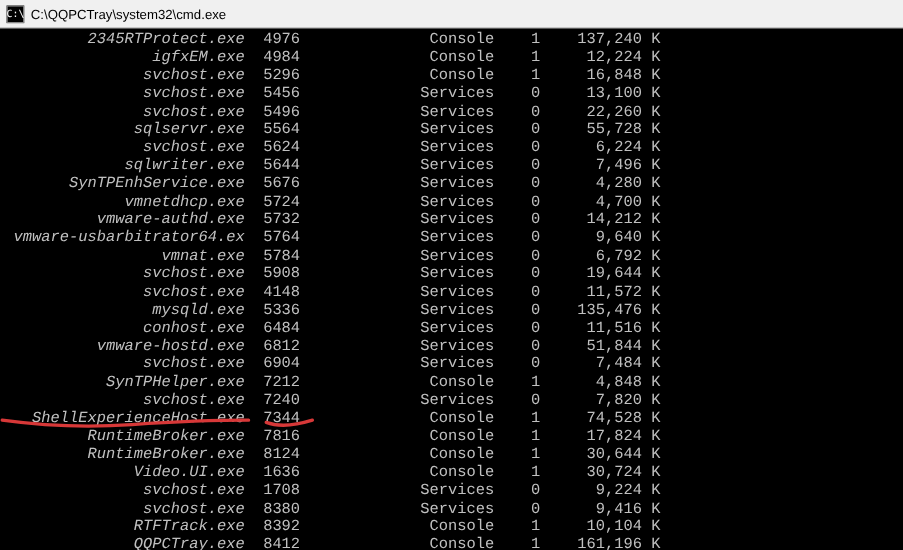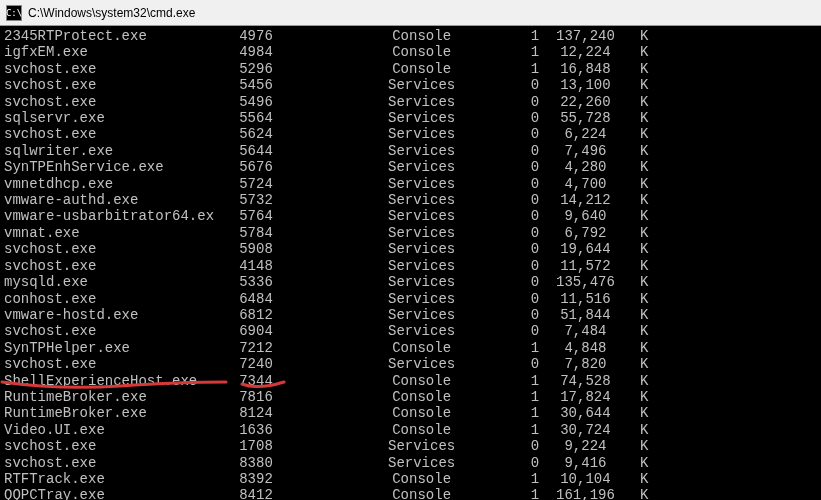--- a/index.html
+++ b/index.html
@@ -38,26 +38,26 @@
     .terminal {
       padding: 2px 4px;
       color: #c0c0c0;
       background: #000;
       font-size: 14px;
       line-height: 16.4px;
       white-space: pre;
       letter-spacing: 0;
     }
     .process-line { display: block; }
-    .c-name { display: inline-block; width: 26ch; text-align: left; }
+    .c-name { display: inline-block; width: 26ch; text-align: right; font-style: italic; }
     .c-pid { display: inline-block; width: 8ch; text-align: center; }
     .c-session { display: inline-block; width: 1ch; }
-    .c-sessname { display: inline-block; width: 18ch; text-align: center; margin-left: 48px; }
+    .c-sessname { display: inline-block; width: 18ch; text-align: right; }
     .c-sessnum { display: inline-block; width: 5ch; text-align: right; }
-    .c-mem { display: inline-block; width: 11ch; text-align: center; }
+    .c-mem { display: inline-block; width: 11ch; text-align: right; }
     .c-k { display: inline-block; width: 2ch; text-align: left; }
 
     .annotation {
       position: absolute;
       pointer-events: none;
     }
     .underline1 {
       top: 376px;
       left: 0px;
       width: 228px;
@@ -70,21 +70,21 @@
       width: 46px;
       height: 16px;
     }
     .underline2 svg { width: 100%; height: 100%; }
   </style>
 </head>
 <body>
 
 <div class="title-bar">
   <span class="title-icon">C:\</span>
-  <span>C:\Windows\system32\cmd.exe</span>
+  <span>C:\QQPCTray\system32\cmd.exe</span>
 </div>
 
 <div class="terminal" id="terminal"><span class="process-line"><span class="c-name">2345RTProtect.exe</span><span class="c-pid">4976</span><span class="c-session"> </span><span class="c-sessname">Console</span><span class="c-sessnum">1</span><span class="c-mem">137,240</span><span class="c-k"> K</span></span><span class="process-line"><span class="c-name">igfxEM.exe</span><span class="c-pid">4984</span><span class="c-session"> </span><span class="c-sessname">Console</span><span class="c-sessnum">1</span><span class="c-mem">12,224</span><span class="c-k"> K</span></span><span class="process-line"><span class="c-name">svchost.exe</span><span class="c-pid">5296</span><span class="c-session"> </span><span class="c-sessname">Console</span><span class="c-sessnum">1</span><span class="c-mem">16,848</span><span class="c-k"> K</span></span><span class="process-line"><span class="c-name">svchost.exe</span><span class="c-pid">5456</span><span class="c-session"> </span><span class="c-sessname">Services</span><span class="c-sessnum">0</span><span class="c-mem">13,100</span><span class="c-k"> K</span></span><span class="process-line"><span class="c-name">svchost.exe</span><span class="c-pid">5496</span><span class="c-session"> </span><span class="c-sessname">Services</span><span class="c-sessnum">0</span><span class="c-mem">22,260</span><span class="c-k"> K</span></span><span class="process-line"><span class="c-name">sqlservr.exe</span><span class="c-pid">5564</span><span class="c-session"> </span><span class="c-sessname">Services</span><span class="c-sessnum">0</span><span class="c-mem">55,728</span><span class="c-k"> K</span></span><span class="process-line"><span class="c-name">svchost.exe</span><span class="c-pid">5624</span><span class="c-session"> </span><span class="c-sessname">Services</span><span class="c-sessnum">0</span><span class="c-mem">6,224</span><span class="c-k"> K</span></span><span class="process-line"><span class="c-name">sqlwriter.exe</span><span class="c-pid">5644</span><span class="c-session"> </span><span class="c-sessname">Services</span><span class="c-sessnum">0</span><span class="c-mem">7,496</span><span class="c-k"> K</span></span><span class="process-line"><span class="c-name">SynTPEnhService.exe</span><span class="c-pid">5676</span><span class="c-session"> </span><span class="c-sessname">Services</span><span class="c-sessnum">0</span><span class="c-mem">4,280</span><span class="c-k"> K</span></span><span class="process-line"><span class="c-name">vmnetdhcp.exe</span><span class="c-pid">5724</span><span class="c-session"> </span><span class="c-sessname">Services</span><span class="c-sessnum">0</span><span class="c-mem">4,700</span><span class="c-k"> K</span></span><span class="process-line"><span class="c-name">vmware-authd.exe</span><span class="c-pid">5732</span><span class="c-session"> </span><span class="c-sessname">Services</span><span class="c-sessnum">0</span><span class="c-mem">14,212</span><span class="c-k"> K</span></span><span class="process-line"><span class="c-name">vmware-usbarbitrator64.ex</span><span class="c-pid">5764</span><span class="c-session"> </span><span class="c-sessname">Services</span><span class="c-sessnum">0</span><span class="c-mem">9,640</span><span class="c-k"> K</span></span><span class="process-line"><span class="c-name">vmnat.exe</span><span class="c-pid">5784</span><span class="c-session"> </span><span class="c-sessname">Services</span><span class="c-sessnum">0</span><span class="c-mem">6,792</span><span class="c-k"> K</span></span><span class="process-line"><span class="c-name">svchost.exe</span><span class="c-pid">5908</span><span class="c-session"> </span><span class="c-sessname">Services</span><span class="c-sessnum">0</span><span class="c-mem">19,644</span><span class="c-k"> K</span></span><span class="process-line"><span class="c-name">svchost.exe</span><span class="c-pid">4148</span><span class="c-session"> </span><span class="c-sessname">Services</span><span class="c-sessnum">0</span><span class="c-mem">11,572</span><span class="c-k"> K</span></span><span class="process-line"><span class="c-name">mysqld.exe</span><span class="c-pid">5336</span><span class="c-session"> </span><span class="c-sessname">Services</span><span class="c-sessnum">0</span><span class="c-mem">135,476</span><span class="c-k"> K</span></span><span class="process-line"><span class="c-name">conhost.exe</span><span class="c-pid">6484</span><span class="c-session"> </span><span class="c-sessname">Services</span><span class="c-sessnum">0</span><span class="c-mem">11,516</span><span class="c-k"> K</span></span><span class="process-line"><span class="c-name">vmware-hostd.exe</span><span class="c-pid">6812</span><span class="c-session"> </span><span class="c-sessname">Services</span><span class="c-sessnum">0</span><span class="c-mem">51,844</span><span class="c-k"> K</span></span><span class="process-line"><span class="c-name">svchost.exe</span><span class="c-pid">6904</span><span class="c-session"> </span><span class="c-sessname">Services</span><span class="c-sessnum">0</span><span class="c-mem">7,484</span><span class="c-k"> K</span></span><span class="process-line"><span class="c-name">SynTPHelper.exe</span><span class="c-pid">7212</span><span class="c-session"> </span><span class="c-sessname">Console</span><span class="c-sessnum">1</span><span class="c-mem">4,848</span><span class="c-k"> K</span></span><span class="process-line"><span class="c-name">svchost.exe</span><span class="c-pid">7240</span><span class="c-session"> </span><span class="c-sessname">Services</span><span class="c-sessnum">0</span><span class="c-mem">7,820</span><span class="c-k"> K</span></span><span class="process-line"><span class="c-name">ShellExperienceHost.exe</span><span class="c-pid">7344</span><span class="c-session"> </span><span class="c-sessname">Console</span><span class="c-sessnum">1</span><span class="c-mem">74,528</span><span class="c-k"> K</span></span><span class="process-line"><span class="c-name">RuntimeBroker.exe</span><span class="c-pid">7816</span><span class="c-session"> </span><span class="c-sessname">Console</span><span class="c-sessnum">1</span><span class="c-mem">17,824</span><span class="c-k"> K</span></span><span class="process-line"><span class="c-name">RuntimeBroker.exe</span><span class="c-pid">8124</span><span class="c-session"> </span><span class="c-sessname">Console</span><span class="c-sessnum">1</span><span class="c-mem">30,644</span><span class="c-k"> K</span></span><span class="process-line"><span class="c-name">Video.UI.exe</span><span class="c-pid">1636</span><span class="c-session"> </span><span class="c-sessname">Console</span><span class="c-sessnum">1</span><span class="c-mem">30,724</span><span class="c-k"> K</span></span><span class="process-line"><span class="c-name">svchost.exe</span><span class="c-pid">1708</span><span class="c-session"> </span><span class="c-sessname">Services</span><span class="c-sessnum">0</span><span class="c-mem">9,224</span><span class="c-k"> K</span></span><span class="process-line"><span class="c-name">svchost.exe</span><span class="c-pid">8380</span><span class="c-session"> </span><span class="c-sessname">Services</span><span class="c-sessnum">0</span><span class="c-mem">9,416</span><span class="c-k"> K</span></span><span class="process-line"><span class="c-name">RTFTrack.exe</span><span class="c-pid">8392</span><span class="c-session"> </span><span class="c-sessname">Console</span><span class="c-sessnum">1</span><span class="c-mem">10,104</span><span class="c-k"> K</span></span><span class="process-line"><span class="c-name">QQPCTray.exe</span><span class="c-pid">8412</span><span class="c-session"> </span><span class="c-sessname">Console</span><span class="c-sessnum">1</span><span class="c-mem">161,196</span><span class="c-k"> K</span></span></div>
 
 <div class="annotation underline1">
   <svg viewBox="0 0 228 16" preserveAspectRatio="none">
     <path d="M 2 6 Q 60 14, 120 10 T 226 6" stroke="#d73838" stroke-width="3" fill="none" stroke-linecap="round"></path>
   </svg>
 </div>
 <div class="annotation underline2">

